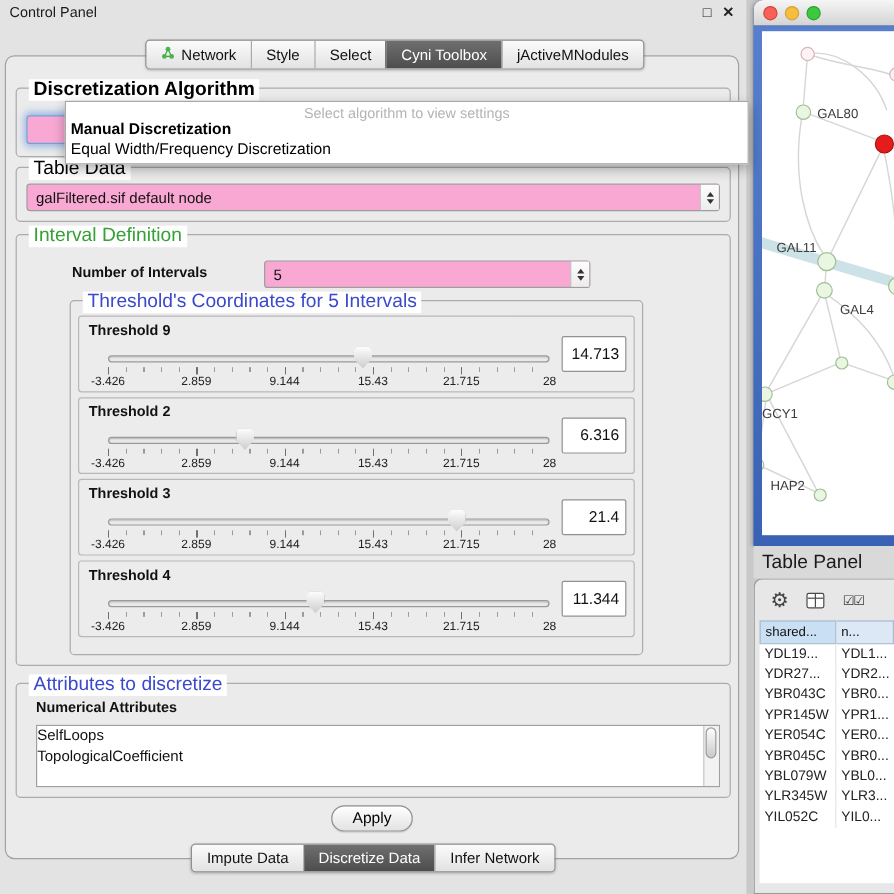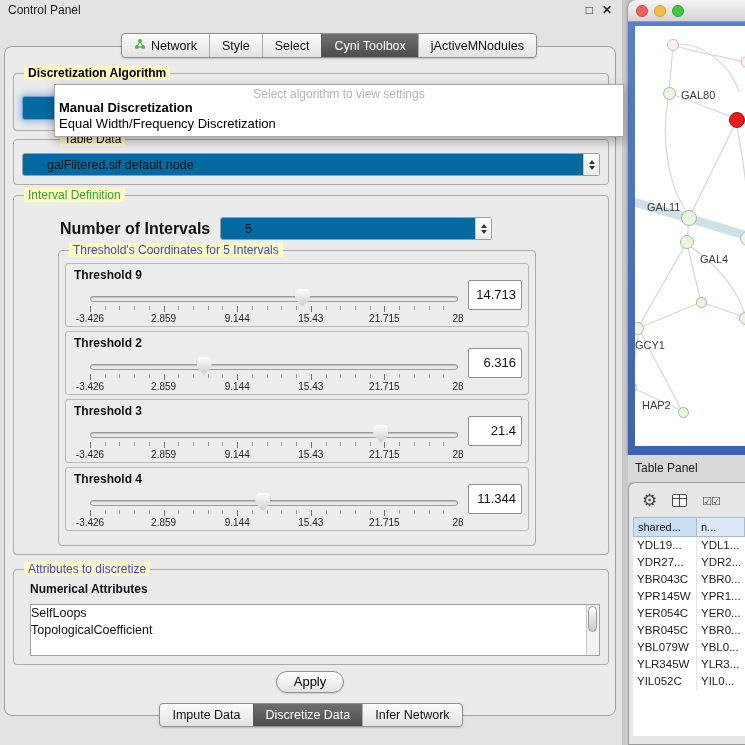--- a/index.html
+++ b/index.html
@@ -17,40 +17,40 @@
 
   .tabs-row { position:absolute; left:0; width:622px; display:flex; justify-content:center; z-index:10; }
   .tabs-top { top:33px;padding-left:36px; }
   .tabs-bottom { top:703px; }
   .seg { display:flex; border:1px solid #8f8f8f; border-radius:4px; overflow:hidden; background:linear-gradient(#fbfbfb,#e2e2e2); box-shadow:0 1px 2px rgba(0,0,0,.18); }
   .seg .tab { padding:4px 12px; font-size:12.5px; color:#111; border-left:1px solid #ababab; display:flex; align-items:center; gap:5px; white-space:nowrap; }
   .seg .tab:first-child { border-left:none; }
   .seg .tab.selected { background:linear-gradient(#6f6f6f,#4d4d4d); color:#fff; border-left-color:#5a5a5a; }
 
   .group { position:absolute; border:1px solid #ababab; border-radius:4px; background:#ebebeb; }
-  .gtitle { position:absolute; top:-8px; left:10px; background:#fef9c3; padding:0 4px; font-size:12px; white-space:nowrap; }
+  .gtitle { position:absolute; top:-8px; left:10px; background:#ffffff; padding:0 4px; font-size:16px; white-space:nowrap; }
   .gtitle.boldblack { font-weight:bold; color:#000; }
-  .gtitle.plain { color:#000;margin-left:36px; }
+  .gtitle.plain { color:#000; }
   .gtitle.green { color:#36a036; }
   .gtitle.blue  { color:#3b49cc; }
 
-  .combo { position:absolute; background:#0369a1; border:1px solid #9d9d9d; border-radius:3px; display:flex; align-items:center; font-size:12.5px; padding-left:24px; color:#111; }
+  .combo { position:absolute; background:#f9a8d4; border:1px solid #9d9d9d; border-radius:3px; display:flex; align-items:center; font-size:12.5px; padding-left:7px; color:#111; }
   .combo .combo-text { white-space:nowrap; overflow:hidden; }
   .combo .spacer { flex:1; }
   .stepper { width:16px; align-self:stretch; border-left:1px solid #c4c4c4; display:flex; flex-direction:column; align-items:center; justify-content:center; gap:2px; background:linear-gradient(#fdfdfd,#ececec); }
   .tri-up { width:0; height:0; border-left:3.5px solid transparent; border-right:3.5px solid transparent; border-bottom:4px solid #333; }
   .tri-down { width:0; height:0; border-left:3.5px solid transparent; border-right:3.5px solid transparent; border-top:4px solid #333; }
   .combo.focused { border:1px solid #74a3dc; box-shadow:0 0 6px 2px rgba(100,150,220,.6); }
 
   .algo-popup { position:absolute; left:10px; top:84px; width:570px; height:53px; background:#fff; border:1px solid #a8a8a8; box-shadow:0 4px 10px rgba(0,0,0,.32); z-index:60;margin-left:44px; }
   .popup-placeholder { text-align:center; color:#b3b3b3; font-size:12px; padding-top:2px; height:15px; }
   .popup-item { font-size:13px; line-height:16px; padding-left:4px; color:#000; }
   .popup-item.bold { font-weight:bold; }
 
-  .ni-label { position:absolute; left:46px; top:24px; font-size:16px; font-weight:bold; }
+  .ni-label { position:absolute; left:46px; top:24px; font-size:12px; font-weight:bold; }
 
   .threshold-panel { position:absolute; left:6px; width:464px; height:64px; border:1px solid #b8b8b8; border-radius:3px; background:#ececec; }
   .tp-title { position:absolute; left:8px; top:4px; font-weight:bold; font-size:12px; }
   .tp-value { position:absolute; right:6px; top:16px; width:54px; height:30px; background:#fff; border:1px solid #919191; border-radius:2px; font-size:13px; text-align:right; line-height:28px; padding-right:5px; }
   .slider { position:absolute; left:24px; top:26px; width:368px; height:36px; }
   .track { position:absolute; top:6px; left:0; right:0; height:6px; border:1px solid #9a9a9a; border-radius:3px; background:#e9e9e9; box-shadow:inset 0 1px 1px rgba(0,0,0,.18); }
   .ticks { position:absolute; top:16px; left:0; right:0; height:6px;
            background-image:
              repeating-linear-gradient(to right, #707070 0, #707070 1px, transparent 1px, transparent 20%),
              repeating-linear-gradient(to right, #9a9a9a 0, #9a9a9a 1px, transparent 1px, transparent 4%);
@@ -77,21 +77,21 @@
   .light.yellow { background:#f7bd3e; border:1px solid #d8a137; }
   .light.green  { background:#3dc93e; border:1px solid #2da334; }
   .network-frame { position:absolute; left:0; top:22px; right:0; bottom:0; background:linear-gradient(#577fce,#3a62b4); }
   .network-canvas { position:absolute; left:7px; top:4px; right:0; bottom:9px; background:#fff; overflow:hidden; }
   .network-canvas svg { position:absolute; left:0; top:0; }
   .net-node { position:absolute; border-radius:50%; background:#eaf6e2; border:1px solid #9fbf97; }
   .net-node.red  { background:#e51c1c; border-color:#a80f0f; }
   .net-node.pale { background:#fdf3f4; border-color:#d8b3ba; }
   .net-label { position:absolute; font-size:11px; color:#3c3c3c; white-space:nowrap; }
 
-  .table-panel-title { position:absolute; left:628px; top:455px; width:117px; height:27px; background:#d9d9d9; font-size:12px; line-height:27px; padding-left:7px; color:#1a1a1a; }
+  .table-panel-title { position:absolute; left:628px; top:455px; width:117px; height:27px; background:#d9d9d9; font-size:16px; line-height:27px; padding-left:7px; color:#1a1a1a; }
   .table-window { position:absolute; left:628px; top:482px; width:117px; height:263px; background:#e7e7e7; border:1px solid #9a9a9a; border-right:none; border-radius:7px 0 0 0; }
   .ttoolbar { position:absolute; left:0; top:0; right:0; height:34px; display:flex; align-items:center; padding-left:13px; gap:15px; }
   .icon-gear::before { content:"\2699"; font-size:17px; color:#444; }
   .icon-cols { width:15px; height:13px; border:1px solid #4a4a4a; border-radius:2px; position:relative; background:#fff; display:inline-block; }
   .icon-cols::after { content:""; position:absolute; left:6px; top:0; bottom:0; width:1px; background:#4a4a4a; }
   .icon-cols::before { content:""; position:absolute; left:0; right:0; top:3px; height:1px; background:#4a4a4a; }
   .icon-checks::before { content:"\2611\2611"; font-size:11px; letter-spacing:-1px; color:#3a3a3a; }
   .thead { position:absolute; left:4px; right:0; top:34px; height:20px; display:flex; }
   .hcell { font-size:11px; line-height:18px; padding-left:4px; border:1px solid #a9bccd; overflow:hidden; white-space:nowrap; }
   .h0 { width:64px; background:#c9dff3; }

